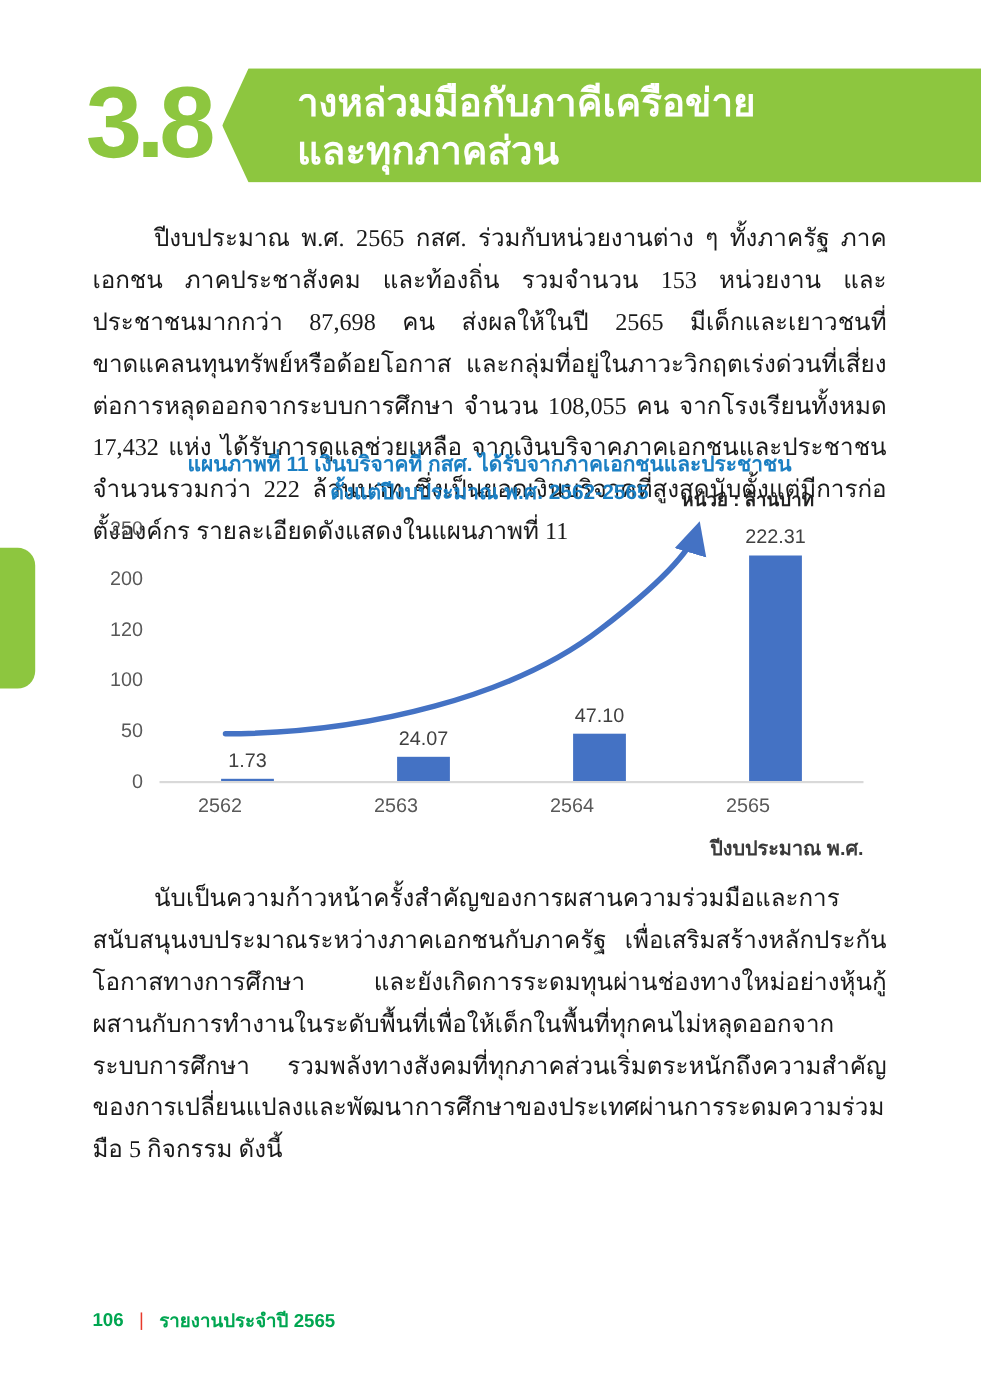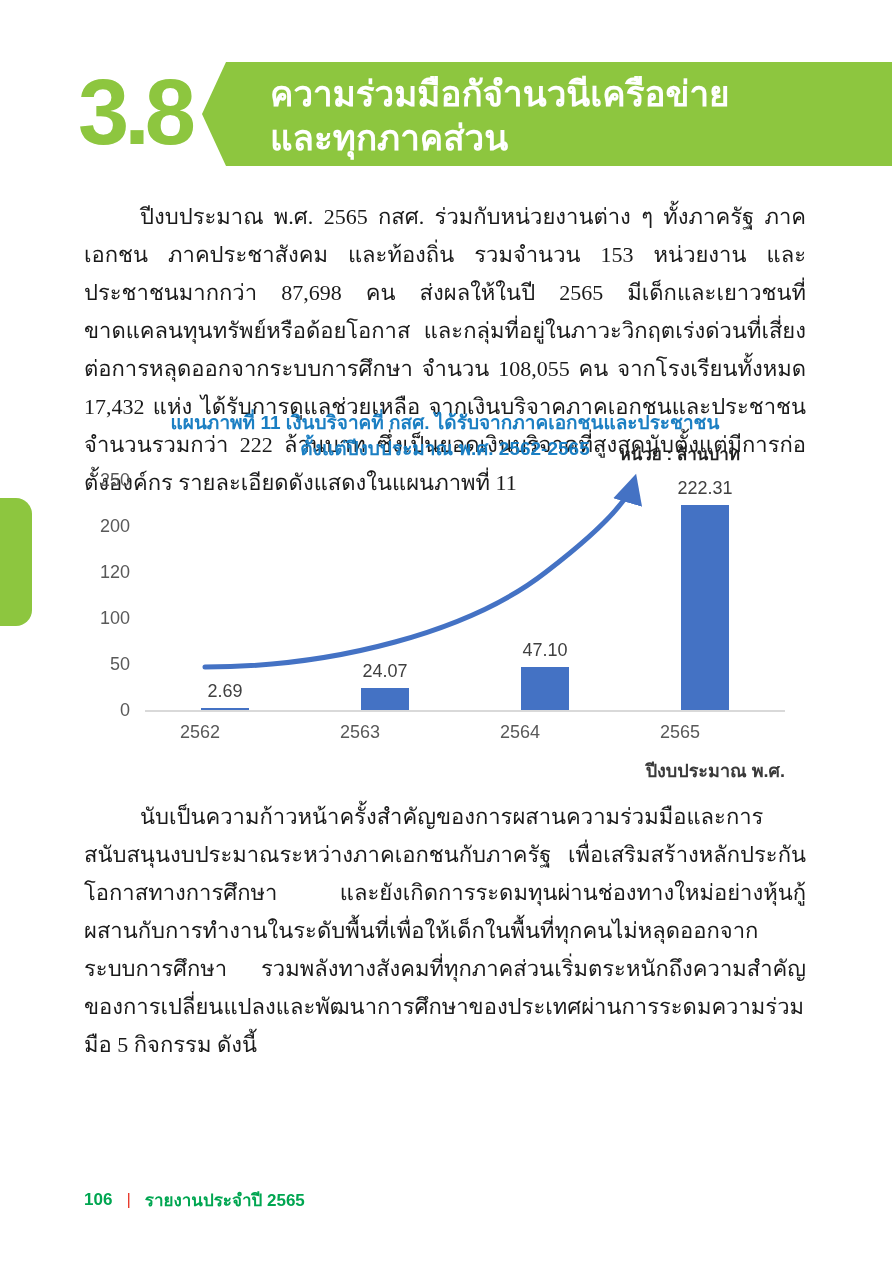--- a/index.html
+++ b/index.html
@@ -96,21 +96,21 @@
   }
   .footer .page-num{color:var(--footer-green);}
   .footer .divider{color:var(--accent-red);font-weight:400;}
   .footer .report-title{color:var(--footer-green);}
 </style>
 </head>
 <body>
 
 <div class="section-number">3.8</div>
 <div class="section-banner">
-  <div class="line">ความร่วมมือกัจำนวนีเครือข่าย</div>
+  <div class="line">างหล่วมมือกับภาคีเครือข่าย</div>
   <div class="line">และทุกภาคส่วน</div>
 </div>
 
 <div class="para" id="para1">ปีงบประมาณ พ.ศ. 2565 กสศ. ร่วมกับหน่วยงานต่าง ๆ ทั้งภาครัฐ ภาคเอกชน ภาคประชาสังคม และท้องถิ่น รวมจำนวน 153 หน่วยงาน และประชาชนมากกว่า 87,698 คน ส่งผลให้ในปี 2565 มีเด็กและเยาวชนที่ขาดแคลนทุนทรัพย์หรือด้อยโอกาส และกลุ่มที่อยู่ในภาวะวิกฤตเร่งด่วนที่เสี่ยงต่อการหลุดออกจากระบบการศึกษา จำนวน 108,055 คน จากโรงเรียนทั้งหมด 17,432 แห่ง ได้รับการดูแลช่วยเหลือ จากเงินบริจาคภาคเอกชนและประชาชนจำนวนรวมกว่า 222 ล้านบาท ซึ่งเป็นยอดเงินบริจาคที่สูงสุดนับตั้งแต่มีการก่อตั้งองค์กร รายละเอียดดังแสดงในแผนภาพที่ 11</div>
 
 <div class="side-tab"></div>
 
 <div class="chart-title">
   <div>แผนภาพที่ 11 เงินบริจาคที่ กสศ. ได้รับจากภาคเอกชนและประชาชน</div>
   <div>ตั้งแต่ปีงบประมาณ พ.ศ. 2562-2565</div>
@@ -128,21 +128,21 @@
     </defs>
     <path id="arrow-path" d="M121,197 C250,197 385,162 462,102 C522,56 545,28 550,11" fill="none" stroke-width="5" stroke-linecap="round" marker-end="url(#ah)" stroke="#4472C4"></path>
   </svg>
 <div class="ytick" style="top: 229px;">0</div>
     <div class="ytick" style="top: 183px;">50</div>
     <div class="ytick" style="top: 137px;">100</div>
     <div class="ytick" style="top: 91px;">120</div>
     <div class="ytick" style="top: 45px;">200</div>
     <div class="ytick" style="top: -1px;">250</div>
     <div class="bar" style="left: 117px; top: 237.525px; height: 2.4748px;"></div>
-    <div class="vlabel" style="left: 96px; top: 210.525px;">2.69</div>
+    <div class="vlabel" style="left: 96px; top: 210.525px;">1.73</div>
     <div class="xlabel" style="left: 96px;">2562</div>
     <div class="bar" style="left: 277px; top: 217.856px; height: 22.1444px;"></div>
     <div class="vlabel" style="left: 256px; top: 190.856px;">24.07</div>
     <div class="xlabel" style="left: 256px;">2563</div>
     <div class="bar" style="left: 437px; top: 196.668px; height: 43.332px;"></div>
     <div class="vlabel" style="left: 416px; top: 169.668px;">47.10</div>
     <div class="xlabel" style="left: 416px;">2564</div>
     <div class="bar" style="left: 597px; top: 35.4748px; height: 204.525px;"></div>
     <div class="vlabel" style="left: 576px; top: 8.4748px;">222.31</div>
     <div class="xlabel" style="left: 576px;">2565</div>

